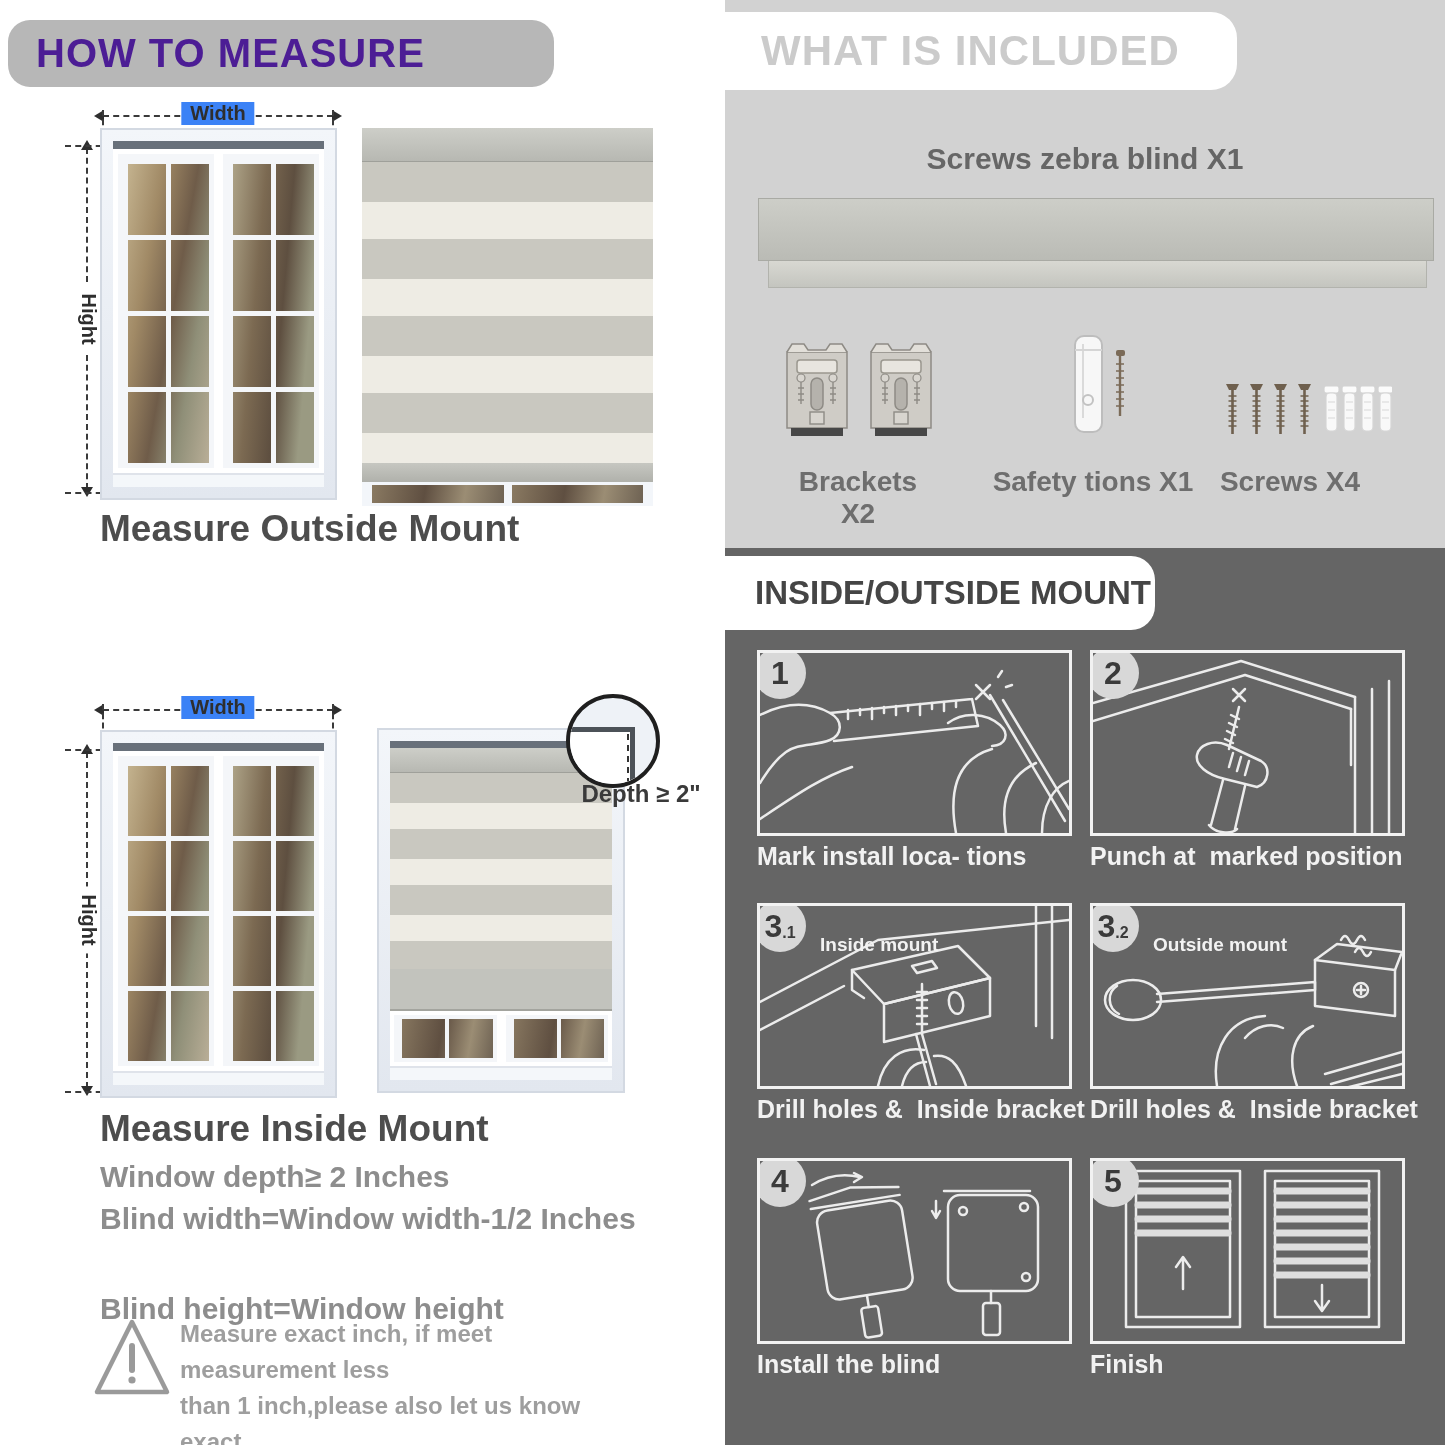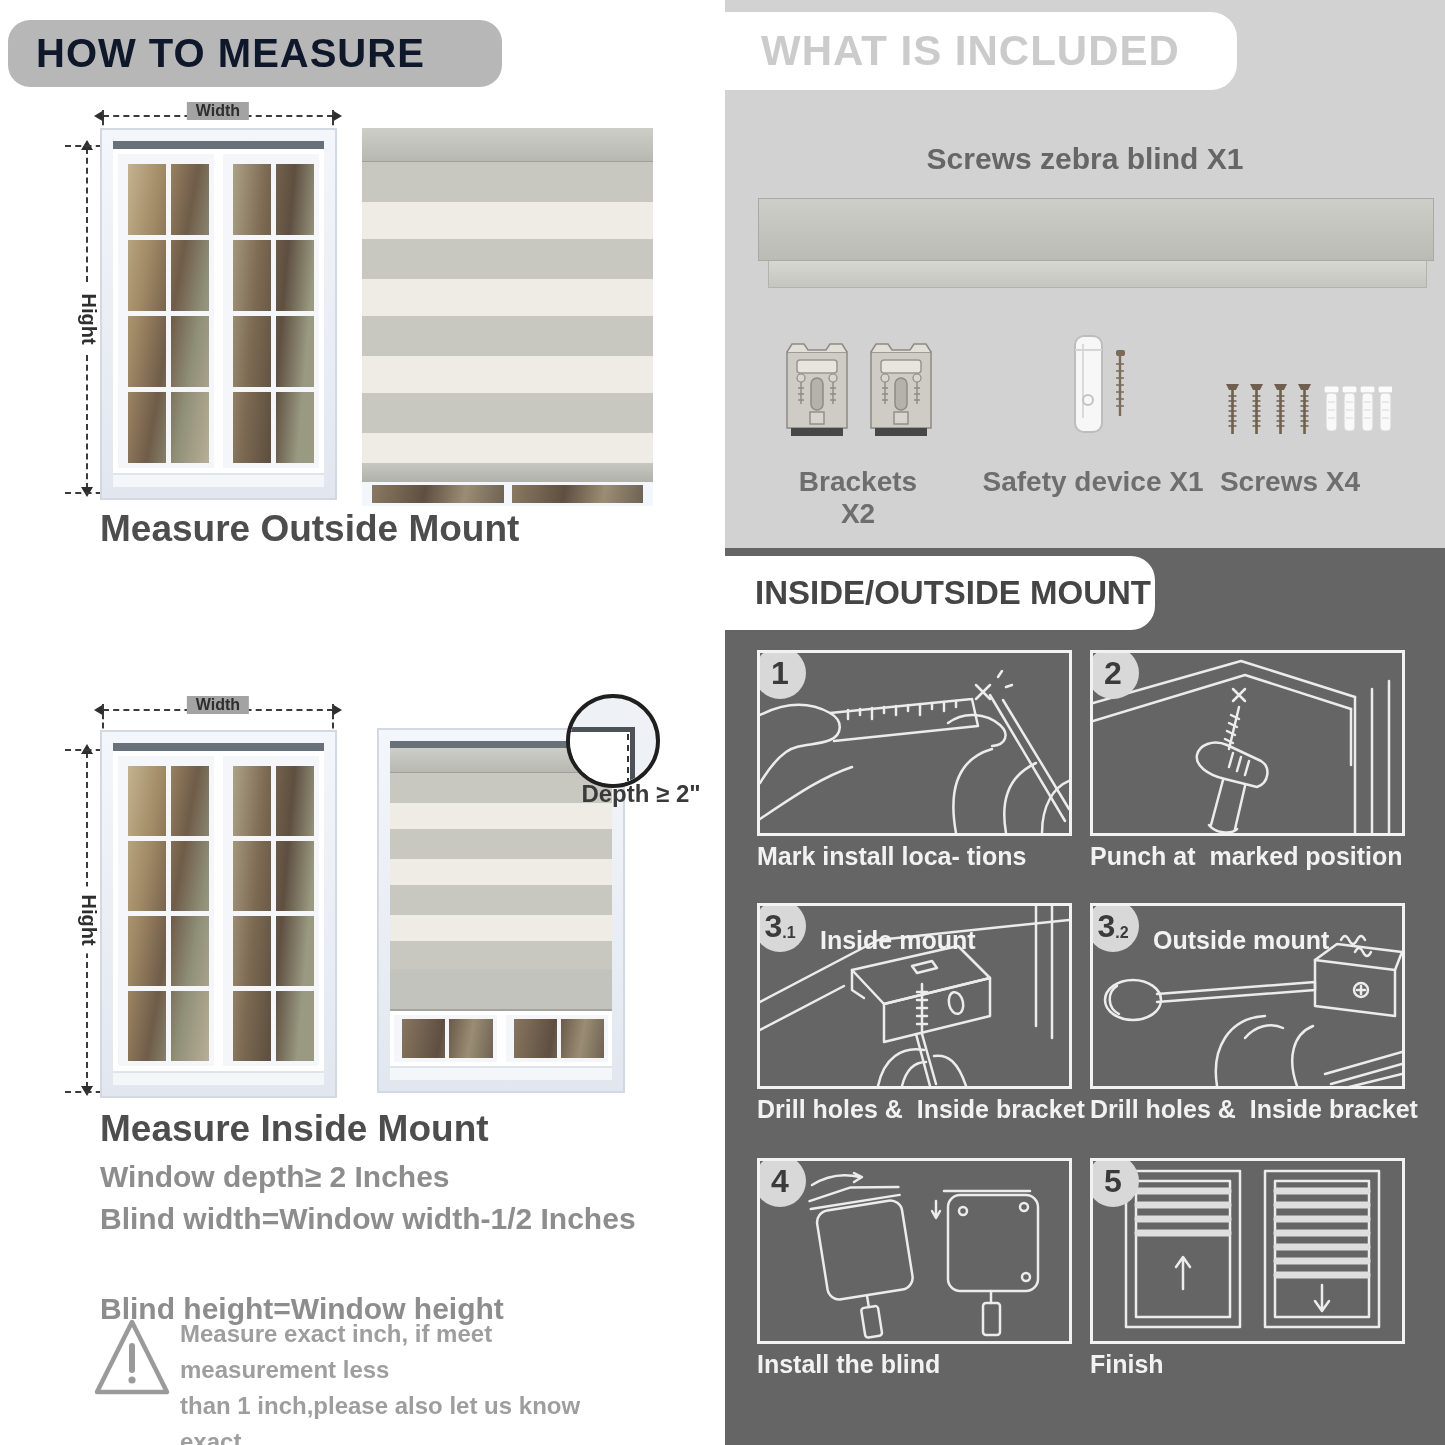--- a/index.html
+++ b/index.html
@@ -1,22 +1,22 @@
 <!DOCTYPE html>
 <html><head>
 <meta charset="utf-8">
 <style>
   html,body{margin:0;padding:0;background:#fff;}
   .page{position:relative;width:1445px;height:1445px;background:#ffffff;overflow:hidden;
         font-family:"Liberation Sans",sans-serif;}
   .abs{position:absolute;}
 
   
-  .howto-box{position:absolute;left:8px;top:20px;width:494px;height:67px;background:#b7b7b7;
-             border-radius:22px;color:#0f172a;font-size:40px;font-weight:bold;
+  .howto-box{position:absolute;left:8px;top:20px;width:546px;height:67px;background:#b7b7b7;
+             border-radius:22px;color:#4c1d95;font-size:40px;font-weight:bold;
              line-height:67px;padding-left:28px;box-sizing:border-box;letter-spacing:1px;}
   .h2{position:absolute;font-weight:bold;font-size:37px;color:#4d4d4d;}
   .body-line{position:absolute;font-weight:bold;font-size:30px;color:#8d8d8d;}
 
   
   .window{position:absolute;background:linear-gradient(180deg,#f3f6fa,#e2e7ef);
           border:2px solid #d3d9e2;padding:11px;box-sizing:border-box;}
   .opening{position:relative;height:100%;display:flex;flex-direction:column;background:#fff;}
   .toprail{height:8px;background:#68707a;}
   .sashes{flex:1;display:flex;gap:9px;background:#ffffff;padding:5px;}
@@ -28,22 +28,22 @@
   .sash.alt{background-image:
           repeating-linear-gradient(to bottom,#f4f6f9 0 5px,transparent 5px 25%),
           repeating-linear-gradient(to right,#f4f6f9 0 5px,transparent 5px 50%),
           linear-gradient(95deg,#b4ab8f 0%,#7c6a52 35%,#5e4f40 60%,#9a9a82 85%);}
   .sill{height:12px;background:#f4f7fa;border-top:2px solid #dfe3ea;}
 
   
   .wguide{position:absolute;height:60px;}
   .wline{position:absolute;left:9px;right:9px;top:7px;border-top:2px dashed #3a3a3a;}
   .vdrop{position:absolute;top:2px;height:52px;border-left:2px dashed #3a3a3a;}
-  .dim{position:absolute;left:50%;transform:translateX(-50%);top:-6px;background:#a3a3a3;
-       padding:0 9px;font-weight:bold;font-size:16px;color:#2e2e2e;}
+  .dim{position:absolute;left:50%;transform:translateX(-50%);top:-6px;background:#3b82f6;
+       padding:0 9px;font-weight:bold;font-size:20px;color:#2e2e2e;}
   .tri{position:absolute;width:0;height:0;}
   .tri.l{left:0;top:2px;border-top:6px solid transparent;border-bottom:6px solid transparent;border-right:10px solid #2e2e2e;}
   .tri.r{right:0;top:2px;border-top:6px solid transparent;border-bottom:6px solid transparent;border-left:10px solid #2e2e2e;}
   .hguide{position:absolute;width:22px;}
   .hline{position:absolute;left:7px;top:8px;bottom:8px;border-left:2px dashed #3a3a3a;}
   .hstub{position:absolute;border-top:2px dashed #3a3a3a;height:0;}
   .tri.u{left:2px;top:0;border-left:6px solid transparent;border-right:6px solid transparent;border-bottom:10px solid #2e2e2e;}
   .tri.d{left:2px;bottom:0;border-left:6px solid transparent;border-right:6px solid transparent;border-top:10px solid #2e2e2e;}
   .dim-v{position:absolute;top:50%;left:-2px;transform:translateY(-50%);writing-mode:vertical-rl;
          background:#fff;padding:8px 0;font-weight:bold;font-size:20px;color:#2e2e2e;}
@@ -93,21 +93,21 @@
   .mount-panel{position:absolute;left:725px;top:548px;width:769px;height:897px;background:#656565;}
   .mo-header{position:absolute;left:0;top:8px;width:430px;height:74px;background:#ffffff;
              border-radius:0 24px 24px 0;color:#454545;font-size:33px;font-weight:bold;
              line-height:74px;padding-left:30px;box-sizing:border-box;}
   .step-panel{position:absolute;width:315px;height:186px;border:3px solid #f2f2f2;
               box-sizing:border-box;overflow:hidden;}
   .badge{position:absolute;top:-6px;left:-6px;width:52px;height:52px;border-radius:50%;
          background:#d8d8d8;display:flex;align-items:center;justify-content:center;
          font-size:32px;font-weight:bold;color:#3b3b3b;z-index:2;}
   .badge-sub{font-size:16px;margin-top:14px;}
-  .inner-label{position:absolute;left:60px;top:20px;font-weight:bold;font-size:25px;
+  .inner-label{position:absolute;left:60px;top:28px;font-weight:bold;font-size:19px;
                color:#f2f2f2;z-index:2;}
   .step-caption{position:absolute;width:330px;color:#f2f2f2;font-weight:bold;font-size:25px;
                 white-space:pre-wrap;}
   .art{position:absolute;inset:0;width:100%;height:100%;}
 </style>
 </head>
 <body>
 
 <div class="page">
 
@@ -266,21 +266,21 @@
         <use href="#sc" x="28"></use>
         <use href="#sc" x="52"></use>
         <use href="#sc" x="76"></use>
       <use href="#an" x="104"></use>
         <use href="#an" x="122"></use>
         <use href="#an" x="140"></use>
         <use href="#an" x="158"></use>
     </svg>
 
     <div class="item-label" style="left:53px;width:160px;">Brackets X2</div>
-    <div class="item-label" style="left:250px;width:236px;">Safety device X1</div>
+    <div class="item-label" style="left:250px;width:236px;">Safety tions X1</div>
     <div class="item-label" style="left:465px;width:200px;">Screws X4</div>
   </div>
 
   <div class="mount-panel">
     <div class="mo-header">INSIDE/OUTSIDE MOUNT</div>
 
     <div class="step-panel" style="left:32px;top:102px;">
       <div class="badge">
         <span>1</span>
           <span class="badge-sub"></span>

